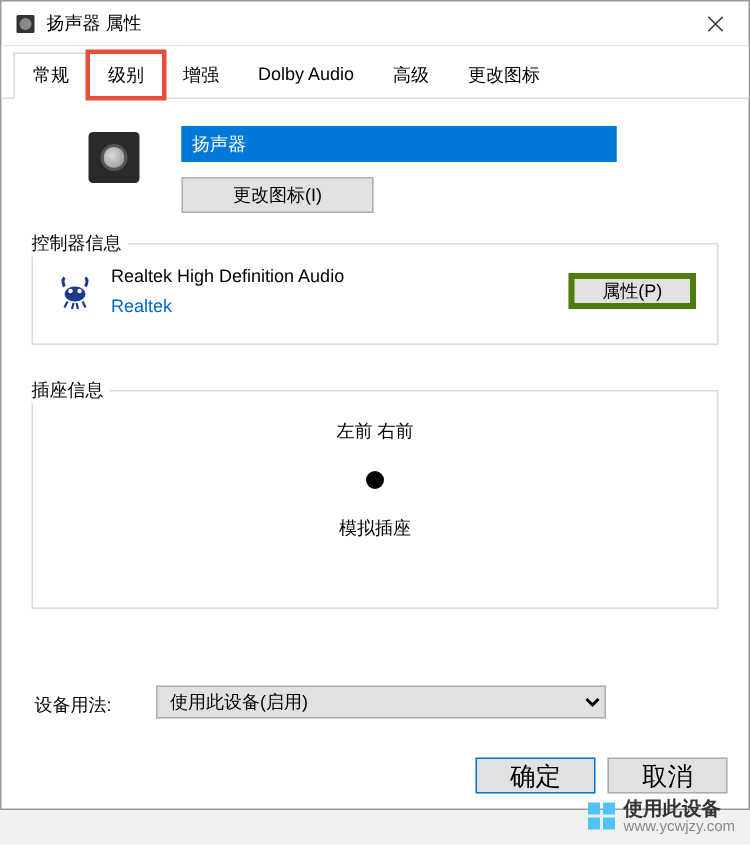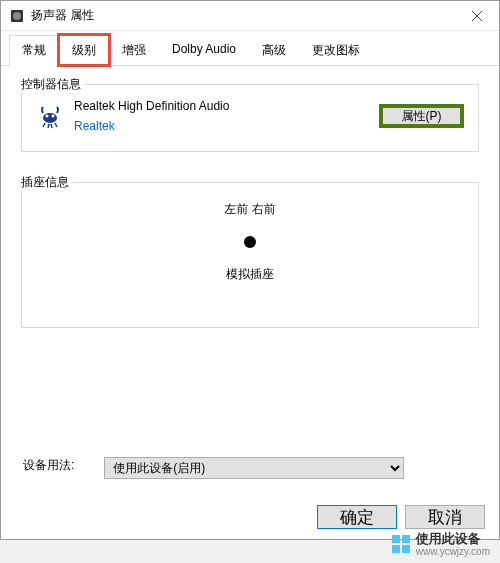--- a/index.html
+++ b/index.html
@@ -23,21 +23,21 @@
     .fieldset { border: 1px solid #d9d9d9; padding: 14px 14px 18px; margin-bottom: 30px; position: relative; }
     .fieldset-label { position: absolute; top: -9px; left: -1px; background: #fff; padding: 0 4px 0 0; font-size: 12px; }
     .ctrl-row { display: flex; align-items: center; gap: 10px; }
     .crab-icon { width: 28px; height: 28px; display: flex; align-items: center; justify-content: center; }
     .ctrl-text { flex: 1; }
     .ctrl-name { font-size: 12px; color: #000; margin-bottom: 6px; }
     .ctrl-vendor { font-size: 12px; color: #0066cc; margin-left: 0; }
     .props-btn { width: 85px; height: 24px; border: 4px solid #4d7c0f; background: #e1e1e1; font-size: 12px; cursor: pointer; }
     .jack-row { display: flex; align-items: center; gap: 18px; font-size: 12px; padding: 4px 10px; flex-direction: column; }
     .black-dot { width: 12px; height: 12px; border-radius: 50%; background: #000; }
-    .usage-row { display: flex; align-items: flex-start; gap: 30px; margin-top: 20px; padding: 0 2px; position: absolute; bottom: 60px; left: 20px; right: 20px; }
+    .usage-row { display: flex; align-items: flex-end; gap: 30px; margin-top: 20px; padding: 0 2px; position: absolute; bottom: 60px; left: 20px; right: 20px; }
     .usage-label { font-size: 12px; }
     .usage-select { flex: 1; max-width: 300px; height: 22px; border: 1px solid #adadad; background: #e1e1e1; font-size: 12px; padding: 0 4px; }
     .buttons { position: absolute; bottom: 10px; right: 14px; display: flex; gap: 8px; }
     .btn { width: 80px; height: 24px; border: 1px solid #adadad; background: #e1e1e1; font-size: 17px; cursor: pointer; }
     .btn.primary { border: 1px solid #0078d7; }
     .watermark { position: absolute; right: 6px; bottom: 2px; display: flex; align-items: center; gap: 6px; font-size: 13px; color: #333; padding: 4px; }
     .wm-logo { display: grid; grid-template-columns: 8px 8px; grid-template-rows: 8px 8px; gap: 2px; }
     .wm-logo span { background: #4fc3f7; }
     .wm-text { display: flex; flex-direction: column; line-height: 1.1; }
     .wm-url { font-size: 10px; color: #888; }
@@ -66,20 +66,29 @@
     <div class="tab active">常规</div>
     <div class="tab highlight">级别</div>
     <div class="tab">增强</div>
     <div class="tab">Dolby Audio</div>
     <div class="tab">高级</div>
     <div class="tab">更改图标</div>
   </div>
 
   <div class="content">
 
+    <div class="row1">
+      <div class="speaker-icon">
+        <div class="speaker-circle"></div>
+      </div>
+      <div class="name-col">
+        <input class="name-input" value="扬声器" style="">
+        <button class="change-icon-btn">更改图标(I)</button>
+      </div>
+    </div>
 
     <div class="fieldset">
       <div class="fieldset-label">控制器信息</div>
       <div class="ctrl-row">
         <div class="crab-icon">
           <svg width="26" height="26" viewBox="0 0 26 26">
               <ellipse cx="13" cy="15" rx="7" ry="5" fill="#1e3a8a"></ellipse>
               <circle cx="10" cy="13" r="1.5" fill="#fff"></circle>
               <circle cx="16" cy="13" r="1.5" fill="#fff"></circle>
               <path d="M6 10 Q4 6 6 4 M20 10 Q22 6 20 4" stroke="#1e3a8a" stroke-width="2" fill="none"></path>

